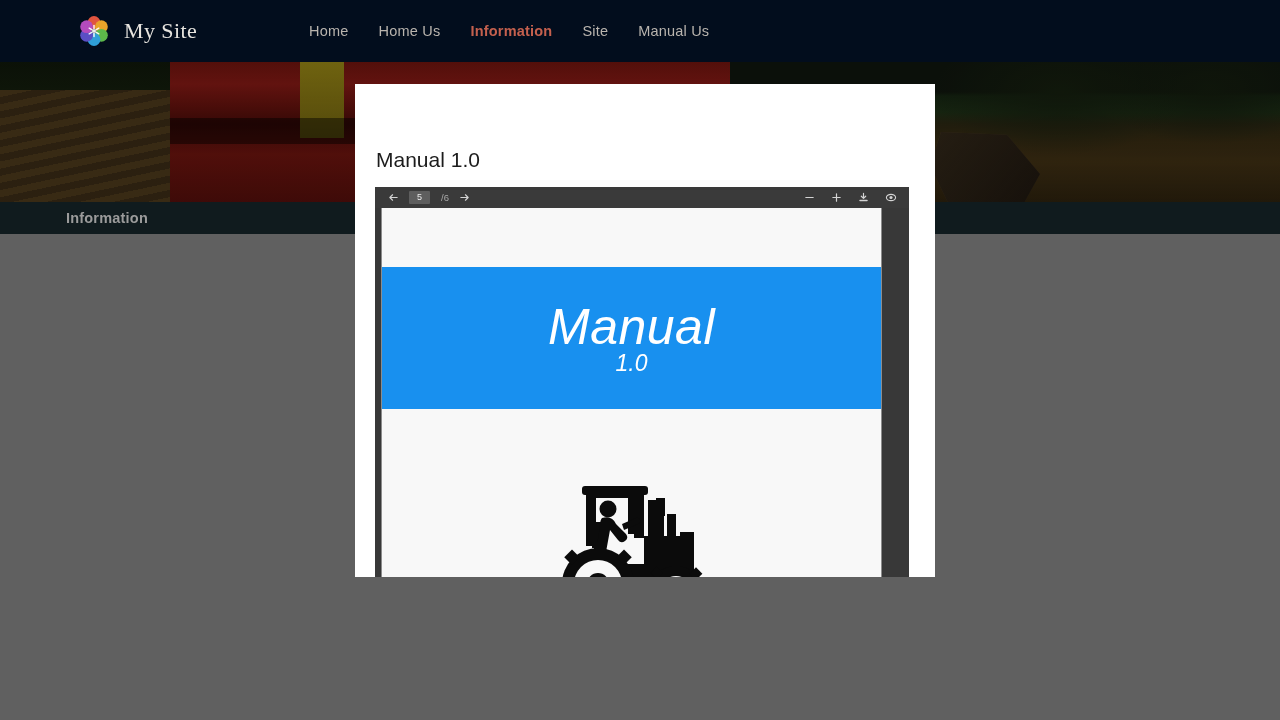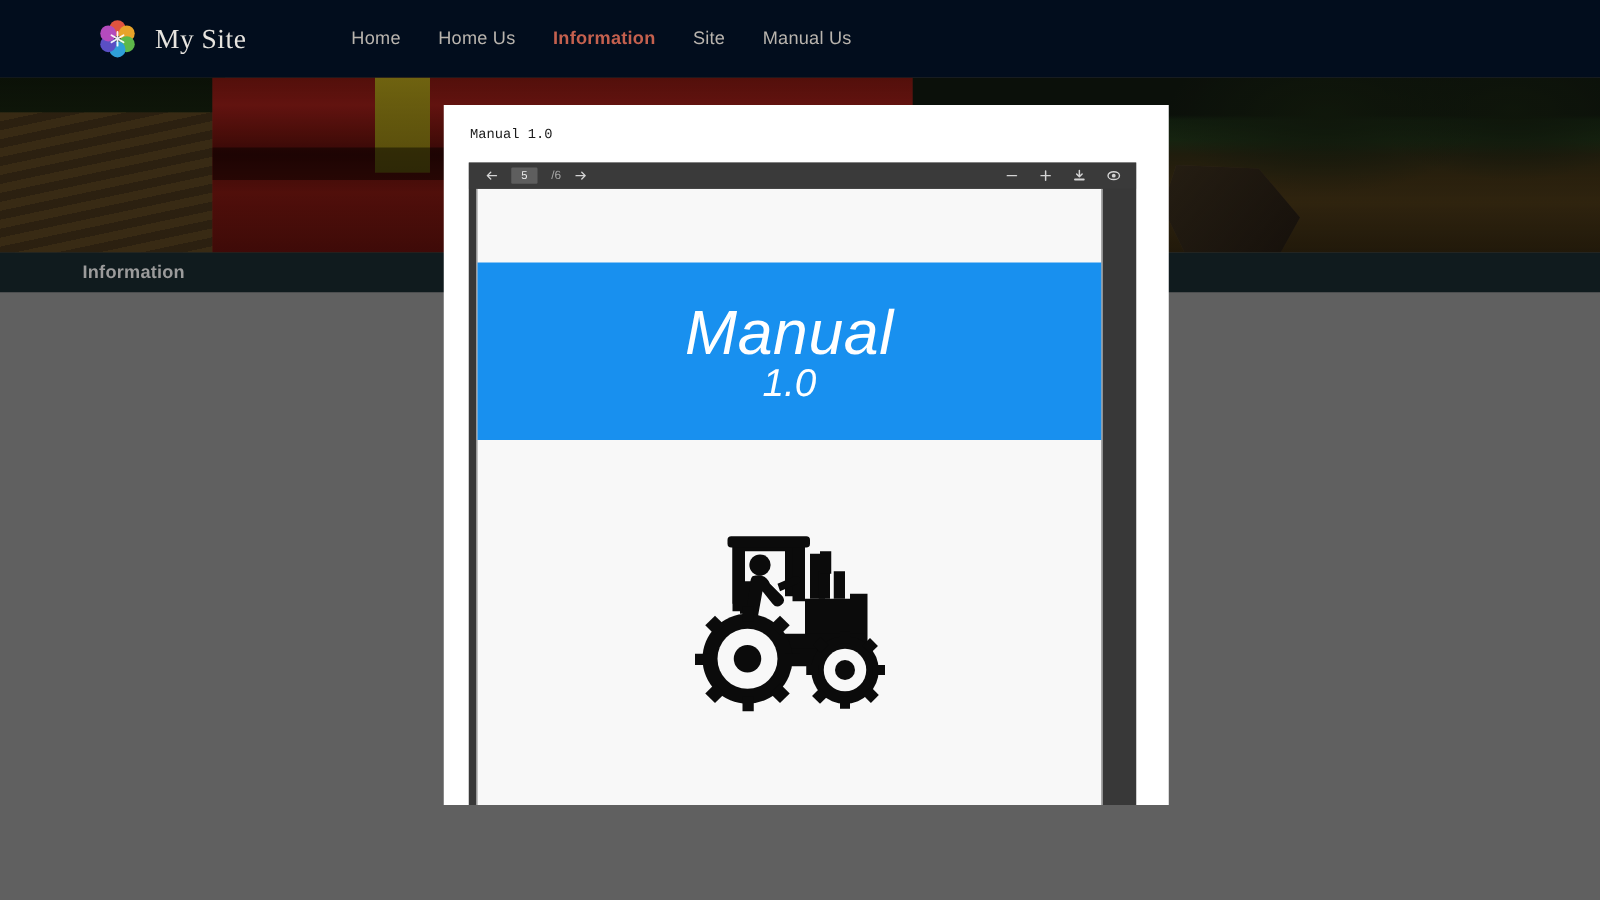--- a/index.html
+++ b/index.html
@@ -9,21 +9,21 @@
     width: 1280px;
     height: 720px;
     overflow: hidden;
     font-family: "Liberation Sans", sans-serif;
     background: #606060;
   }
 
   .page-root {
     position: relative;
     width: 1280px;
-    height: 644px;
+    height: 577px;
     overflow: hidden;
   }
 
   
   .site-header {
     position: absolute;
     top: 0; left: 0;
     width: 1280px;
     height: 62px;
     background: #020d1d;
@@ -51,21 +51,21 @@
     color: #e7e4df;
     font-size: 22px;
     font-family: "Liberation Serif", serif;
     letter-spacing: 0.4px;
     white-space: nowrap;
   }
 
   .main-nav {
     display: flex;
     align-items: center;
-    margin-left: 84px;
+    margin-left: 112px;
     gap: 30px;
   }
 
   .nav-link {
     color: #b9b4ae;
     font-size: 14.5px;
     text-decoration: none;
     white-space: nowrap;
     cursor: pointer;
     letter-spacing: 0.2px;
@@ -193,26 +193,27 @@
     left: 355px;
     width: 580px;
     height: 640px;
     background: #ffffff;
     z-index: 8;
     padding: 18px 20px 0 20px;
     overflow: hidden;
   }
 
   .doc-modal-title {
-    font-family: Liberation Mono, monospace;
-    font-size: 11px;
+    font-family: Liberation Sans, sans-serif;
+    font-size: 21px;
     color: #1c1c1c;
     line-height: 1.2;
     margin-bottom: 15px;
     padding-left: 1px;
+    margin-top: 45px;
   }
 
   
   .pdf-viewer {
     width: 534px;
     height: 570px;
     background: #383838;
     position: relative;
     overflow: hidden;
   }
@@ -301,21 +302,21 @@
   }
   .doc-banner-title {
     color: #ffffff;
     font-size: 50px;
     font-weight: normal;
     line-height: 1;
     letter-spacing: 0.5px;
   }
   .doc-banner-sub {
     color: #ffffff;
-    font-size: 31px;
+    font-size: 23px;
     line-height: 1;
     text-align: center;
   }
 
   .doc-illustration {
     position: absolute;
     top: 272px;
     left: 0;
     width: 499px;
     display: flex;

